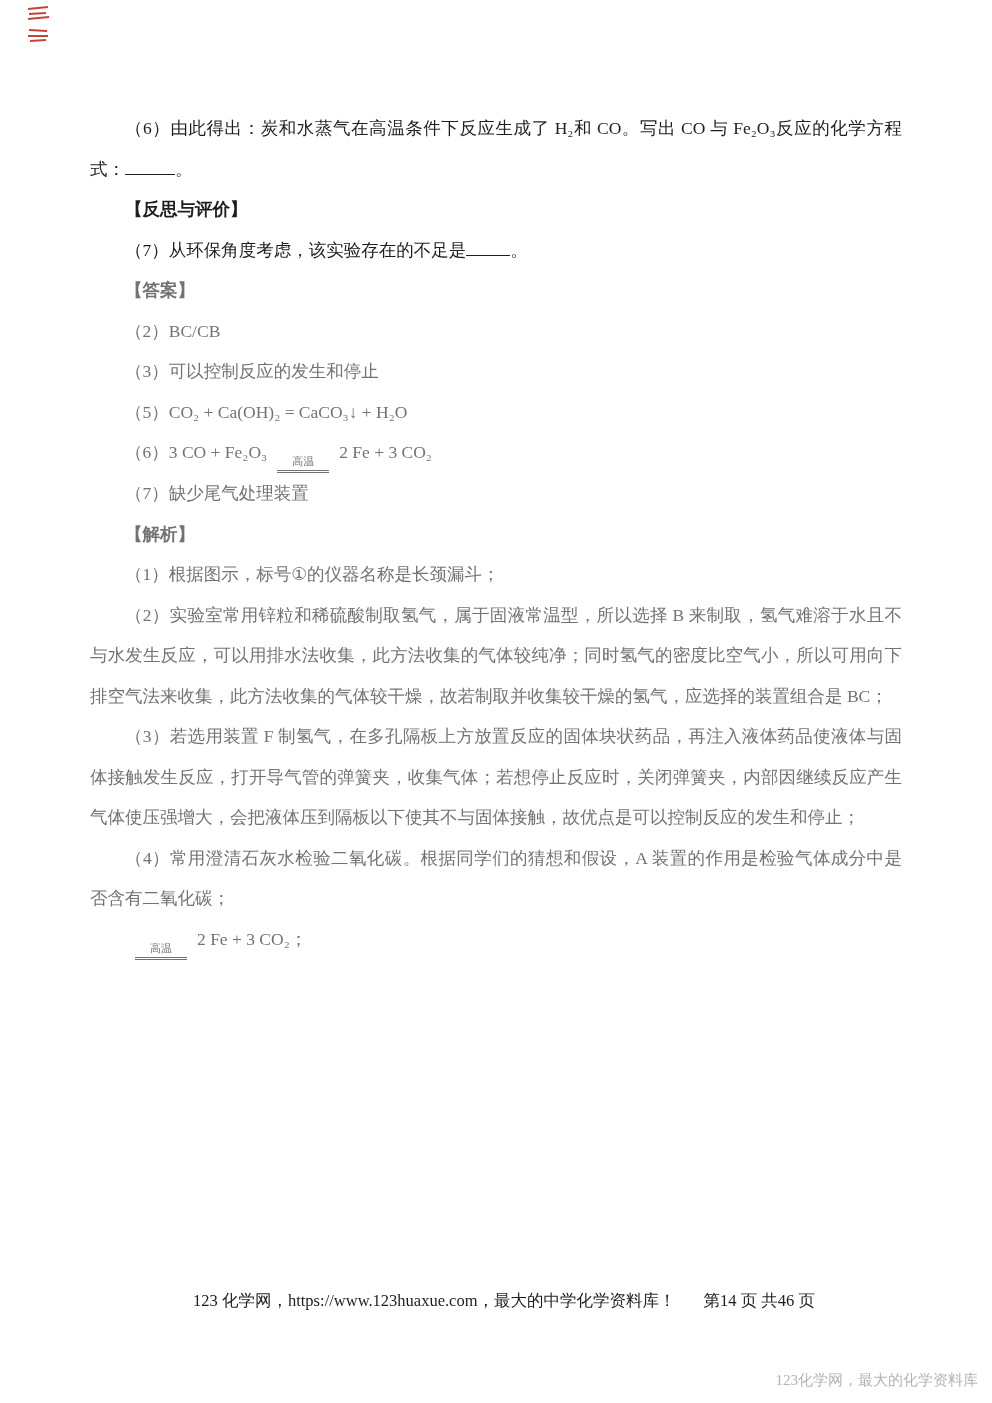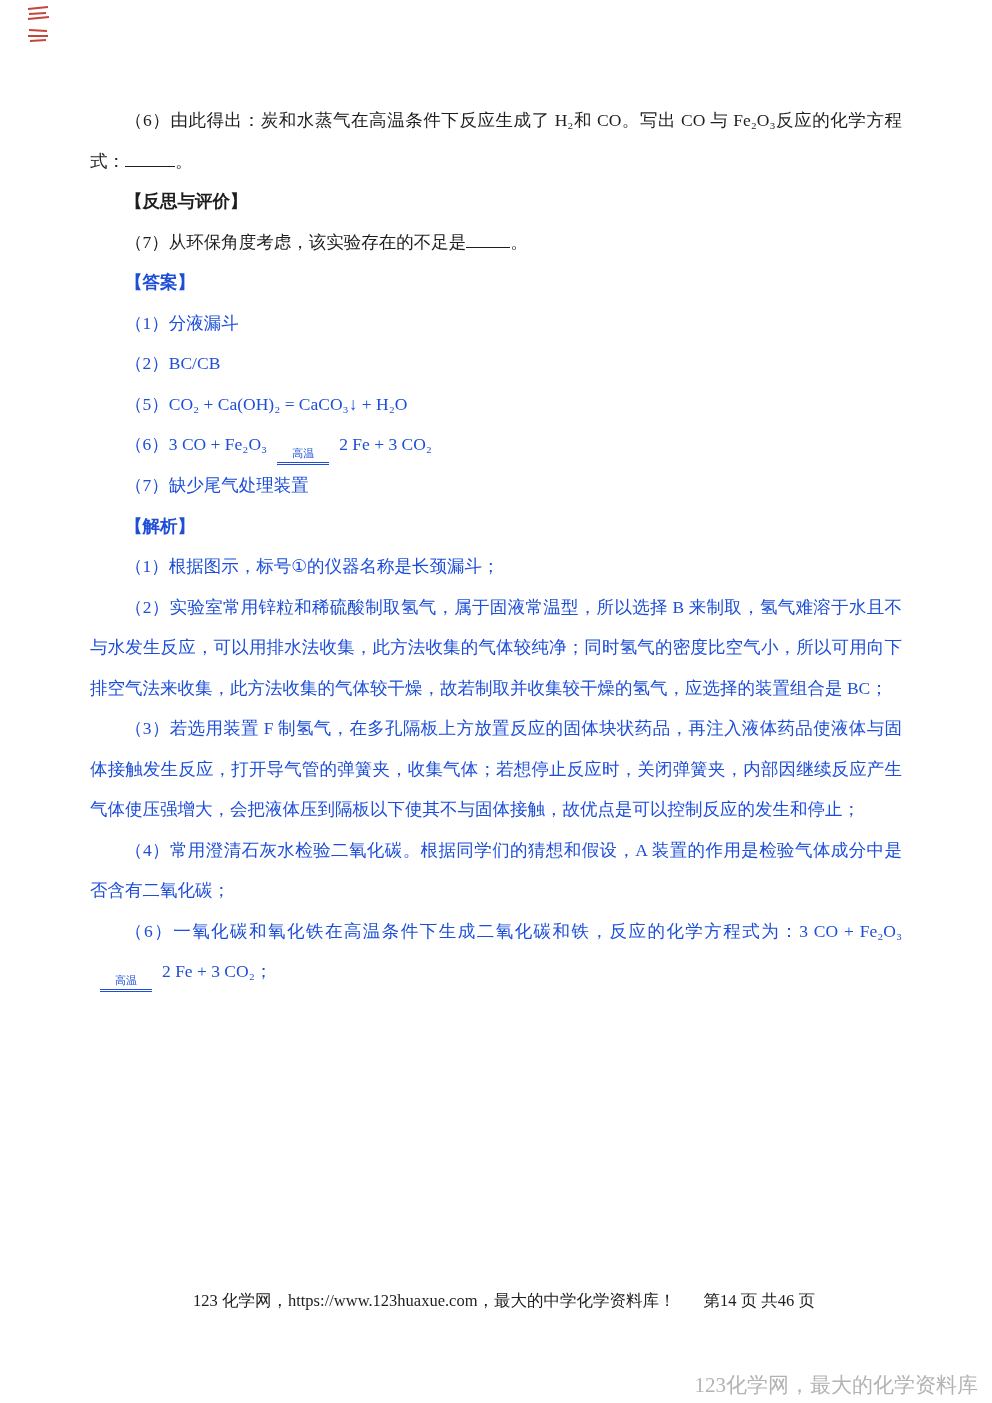--- a/index.html
+++ b/index.html
@@ -7,30 +7,30 @@
     position: relative;
     width: 992px;
     height: 1403px;
     background: #ffffff;
     overflow: hidden;
     font-family: "Liberation Serif", "DejaVu Serif", "DejaVu Sans", serif;
     color: #1e1e1e;
   }
   .content {
     position: absolute;
-    top: 0; left: 0;
+    top: 8px; left: 0;
     width: 812px;
     padding: 100px 90px 0 90px;
     font-size: 17.5px;
     line-height: 40.5px;
     text-align: justify;
   }
   .content p { margin: 0; text-indent: 2em; }
   .hdr { font-weight: bold; }
-  .red { color: #1d4ed8; }
+  .red { color: #737373; }
   .blank {
     display: inline-block;
     border-bottom: 1px solid currentColor;
     height: 1.05em;
     vertical-align: baseline;
   }
   .w50 { width: 50px; }
   .w44 { width: 44px; }
   .cond {
     display: inline-block;
@@ -52,21 +52,21 @@
     left: 16px; right: 0;
     text-align: center;
     font-size: 16.5px;
     color: #1e1e1e;
   }
   .footer .pgap { margin-left: 28px; }
   .watermark {
     position: absolute;
     top: 1371px;
     right: 14px;
-    font-size: 21px;
+    font-size: 15px;
     color: #b3b3b3;
   }
   .corner-marks {
     position: absolute;
     top: 5px;
     left: 26px;
     width: 30px;
     color: #c4453a;
   }
   .corner-marks svg { display: block; margin-bottom: 6px; }
@@ -88,36 +88,36 @@
   <div class="content">
 
     <p><span>（6）由此得出：炭和水蒸气在高温条件下反应生成了 H₂和 CO。写出 CO 与 Fe₂O₃反应的化学方程式：</span><span class="blank w50"></span><span>。</span></p>
 
     <p class="hdr">【反思与评价】</p>
 
     <p><span>（7）从环保角度考虑，该实验存在的不足是</span><span class="blank w44"></span><span>。</span></p>
 
     <p class="red hdr">【答案】</p>
 
-    <p class="red">（1）分液漏斗</p>
     <p class="red">（2）BC/CB</p>
+    <p class="red">（3）可以控制反应的发生和停止</p>
     <p class="red">（5）CO₂ + Ca(OH)₂ = CaCO₃↓ + H₂O</p>
 
     <p class="red"><span>（6）3 CO + Fe₂O₃</span><span class="cond"><span class="cond-label">高温</span></span><span>2 Fe + 3 CO₂</span></p>
 
     <p class="red">（7）缺少尾气处理装置</p>
 
     <p class="red hdr">【解析】</p>
 
     <p class="red">（1）根据图示，标号①的仪器名称是长颈漏斗；</p>
     <p class="red">（2）实验室常用锌粒和稀硫酸制取氢气，属于固液常温型，所以选择 B 来制取，氢气难溶于水且不与水发生反应，可以用排水法收集，此方法收集的气体较纯净；同时氢气的密度比空气小，所以可用向下排空气法来收集，此方法收集的气体较干燥，故若制取并收集较干燥的氢气，应选择的装置组合是 BC；</p>
     <p class="red">（3）若选用装置 F 制氢气，在多孔隔板上方放置反应的固体块状药品，再注入液体药品使液体与固体接触发生反应，打开导气管的弹簧夹，收集气体；若想停止反应时，关闭弹簧夹，内部因继续反应产生气体使压强增大，会把液体压到隔板以下使其不与固体接触，故优点是可以控制反应的发生和停止；</p>
     <p class="red">（4）常用澄清石灰水检验二氧化碳。根据同学们的猜想和假设，A 装置的作用是检验气体成分中是否含有二氧化碳；</p>
 
-    <p class="red"><span>（6）一氧化碳和氧化铁在高温条件下生成二氧化碳和铁，反应的化学方程式为：3 CO + Fe₂O₃</span><span class="cond"><span class="cond-label">高温</span></span><span>2 Fe + 3 CO₂；</span></p>
+    <p class="red"><span class="cond"><span class="cond-label">高温</span></span><span>2 Fe + 3 CO₂；</span></p>
 
   </div>
 
   <div class="footer"><span>123 化学网，https://www.123huaxue.com，最大的中学化学资料库！</span><span class="pgap">第14 页 共46 页</span></div>
 
   <div class="watermark">123化学网，最大的化学资料库</div>
 
 </div>
 
 </body></html>

